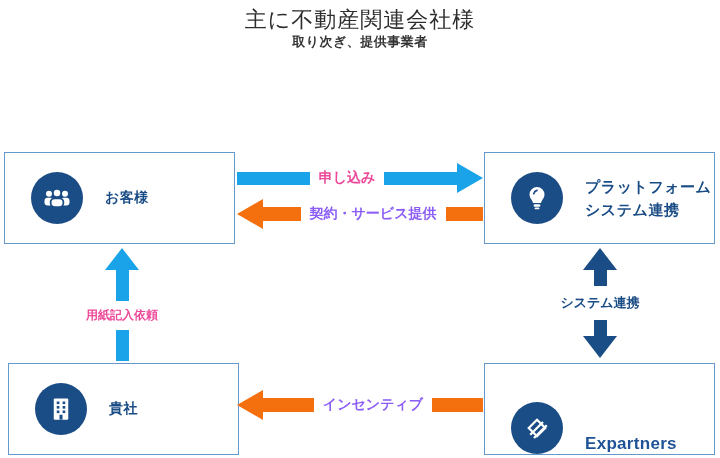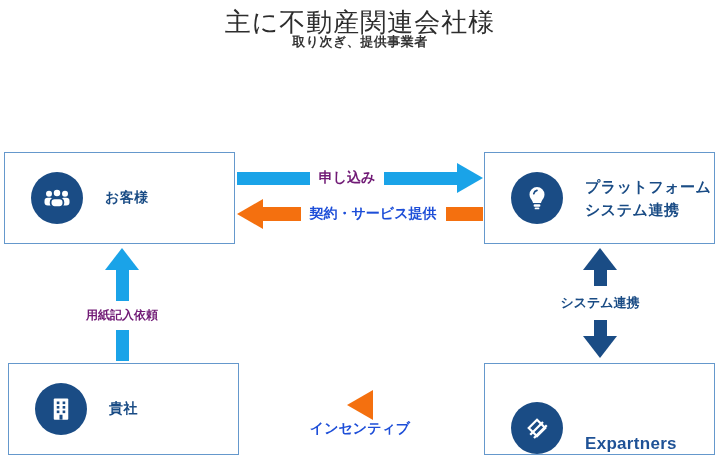--- a/index.html
+++ b/index.html
@@ -4,21 +4,21 @@
 <style>
   html,body{margin:0;padding:0;background:#ffffff;}
   .canvas{
     position:relative;width:720px;height:458px;background:#ffffff;overflow:hidden;
     font-family:"Liberation Sans","DejaVu Sans",sans-serif;
   }
   
   .title{
     position:absolute;top:5px;left:0;width:100%;text-align:center;
     font-family:"Liberation Serif","DejaVu Serif",serif;
-    font-size:26px;color:#2d2d2d;letter-spacing:1px;
+    font-size:22px;color:#2d2d2d;letter-spacing:1px;
   }
   .subtitle{
     position:absolute;top:33px;left:0;width:100%;text-align:center;
     font-size:13px;font-weight:bold;color:#333333;letter-spacing:0.5px;
   }
   
   .node{
     position:absolute;width:231px;height:92px;background:#ffffff;
     border:1px solid #6598cc;box-sizing:border-box;
     display:flex;align-items:center;padding-left:26px;gap:22px;
@@ -40,36 +40,36 @@
   .h-arrow{
     position:absolute;left:237px;width:246px;height:30px;
     display:flex;align-items:center;
   }
   .h-arrow .shaft{flex:1 1 auto;}
   .h-arrow .shaft.blue{height:13px;background:#1aa3e8;}
   .h-arrow .shaft.orange{height:14px;background:#f4700f;}
   .arrow-label{
     flex:0 0 auto;margin:0 9px;font-size:14px;font-weight:bold;white-space:nowrap;
   }
-  .arrow-label.blue-text{color:#701a75;}
-  .arrow-label.orange-text{color:#1d4ed8;}
+  .arrow-label.blue-text{color:#ec4899;}
+  .arrow-label.orange-text{color:#8b5cf6;}
   .arrow-label.navy-text{color:#1a4c85;}
   .head-right{
     flex:0 0 auto;width:0;height:0;
     border-top:15px solid transparent;border-bottom:15px solid transparent;
     border-left:26px solid #1aa3e8;
   }
   .head-left{
     flex:0 0 auto;width:0;height:0;
     border-top:15px solid transparent;border-bottom:15px solid transparent;
     border-right:26px solid #f4700f;
   }
   .arrow-application{top:163px;}
   .arrow-contract{top:199px;}
-  .arrow-incentive{top:390px;flex-direction:column;}
+  .arrow-incentive{top:390px;}
   
   .v-arrow{
     position:absolute;width:124px;display:flex;flex-direction:column;align-items:center;
   }
   .v-arrow .vshaft{width:13px;flex:1 1 auto;}
   .v-arrow .vshaft.blue{background:#1aa3e8;}
   .v-arrow .vshaft.navy{background:#1a4c85;}
   .v-arrow .vlabel{
     flex:0 0 auto;margin:6px 0;font-size:13px;font-weight:bold;white-space:nowrap;
   }

